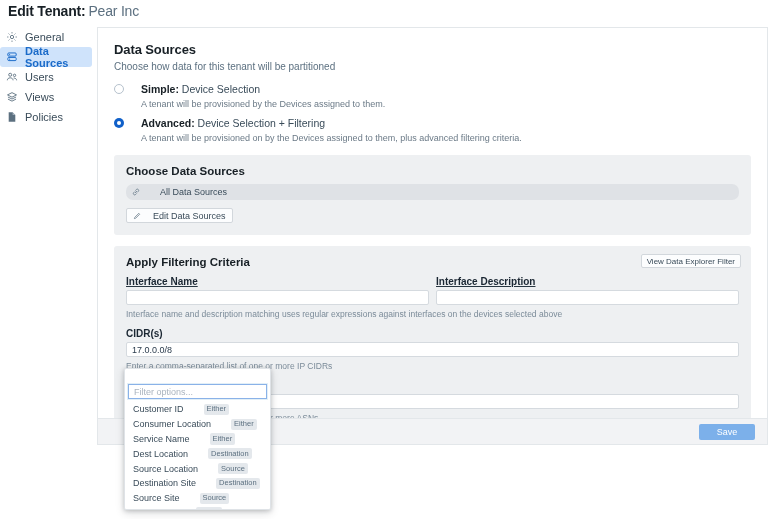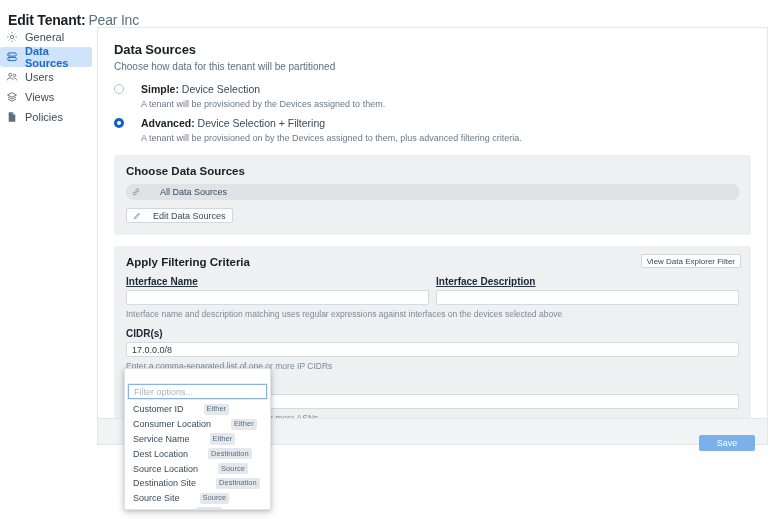--- a/index.html
+++ b/index.html
@@ -9,21 +9,21 @@
     background: #ffffff;
     font-family: "Liberation Sans", sans-serif;
     font-size: 11px;
     color: #293742;
     overflow: hidden;
     position: relative;
   }
 
   
   #page-title {
-    position: absolute; left: 8px; top: 12px;
+    position: absolute; left: 8px; top: 3px;
     font-size: 14px; letter-spacing: -0.2px;
     white-space: nowrap;
   }
   #page-title .t-bold { font-weight: bold; color: #182026; }
   #page-title .t-name { font-weight: normal; color: #5c7080; margin-left: 3px; }
 
   
   #sidebar {
     position: absolute; left: 0; top: 27px; width: 92px;
   }
@@ -161,21 +161,21 @@
 
   
   #footer-bar {
     position: absolute; left: 97px; top: 418px;
     width: 671px; height: 27px;
     background: #f2f3f5;
     border: 1px solid #e3e7ea;
     z-index: 10;
   }
   #save-button {
-    position: absolute; right: 12px; top: 16px;
+    position: absolute; right: 12px; top: 5px;
     width: 56px; height: 16px;
     background: #7cb0ea; border: none; border-radius: 2px;
     color: #ffffff; font-size: 9px;
     font-family: "Liberation Sans", sans-serif;
     cursor: pointer;
   }
 </style>
 </head>
 <body>
 

